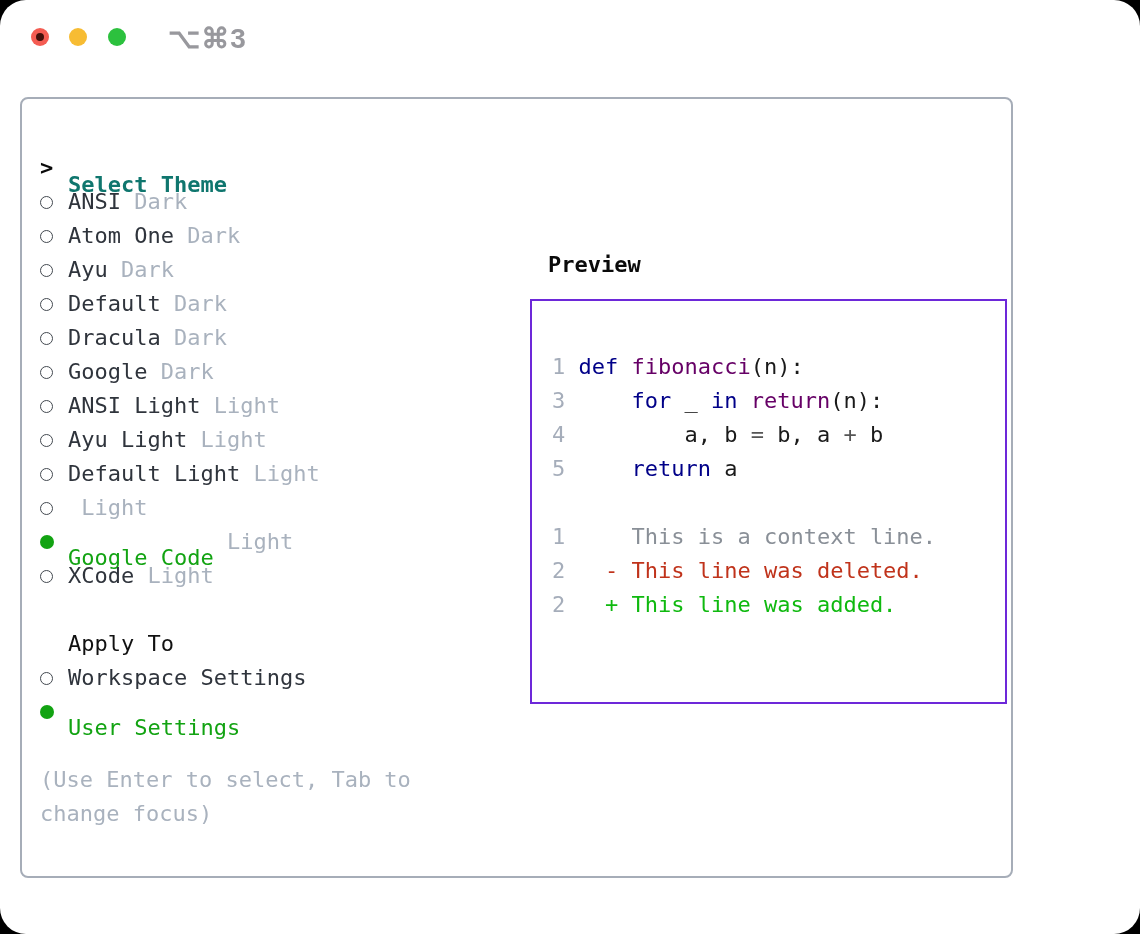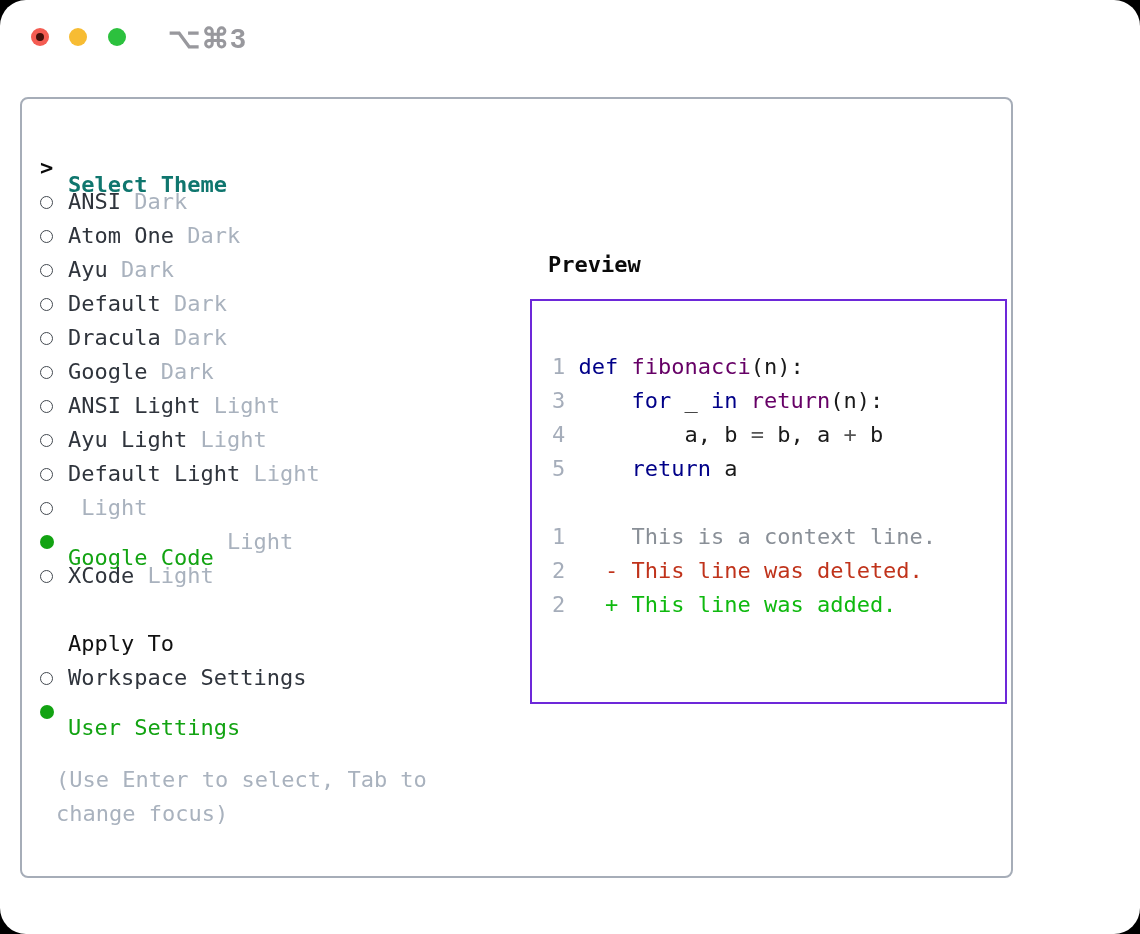--- a/index.html
+++ b/index.html
@@ -35,21 +35,21 @@
   .marker { display:inline-flex; width:28px; align-items:center; flex:none; }
   .prompt { font-weight:bold; color:#0a0a0a; }
   .hdr { font-weight:bold; color:#0f766e;margin-top:34px; }
   .ring { width:13px; height:13px; border-radius:50%; border:1.5px solid #434950; }
   .dotsel { width:14px; height:14px; border-radius:50%; background:#12a312; }
   .t-name { color:#2f343c; }
   .t-name.sel { color:#12a312;margin-top:31px; }
   .variant { color:#a9b2be; margin-left:1ch; }
   .blank { height:34px; }
   .apply-label { color:#111; }
-  .help { color:#a9b2be; width:410px; white-space:normal;margin-left:16px; }
+  .help { color:#a9b2be; width:410px; white-space:normal; }
 
   
   .preview-title { position:absolute; left:526px; top:149px; height:34px; line-height:34px;
                    font-size:22px; font-weight:bold; color:#0a0a0a; }
   .preview-box { position:absolute; left:508px; top:200px; width:477px; height:405px;
                  border:2px solid #6d28d9; background:#fff; }
   .codewrap { position:absolute; left:20px; top:49px; font-size:22px; line-height:34px; }
   .line { height:34px; white-space:pre; }
   .ln { display:inline-block; width:2ch; color:#a5adba; }
   .tok-kw  { color:#000088; }

